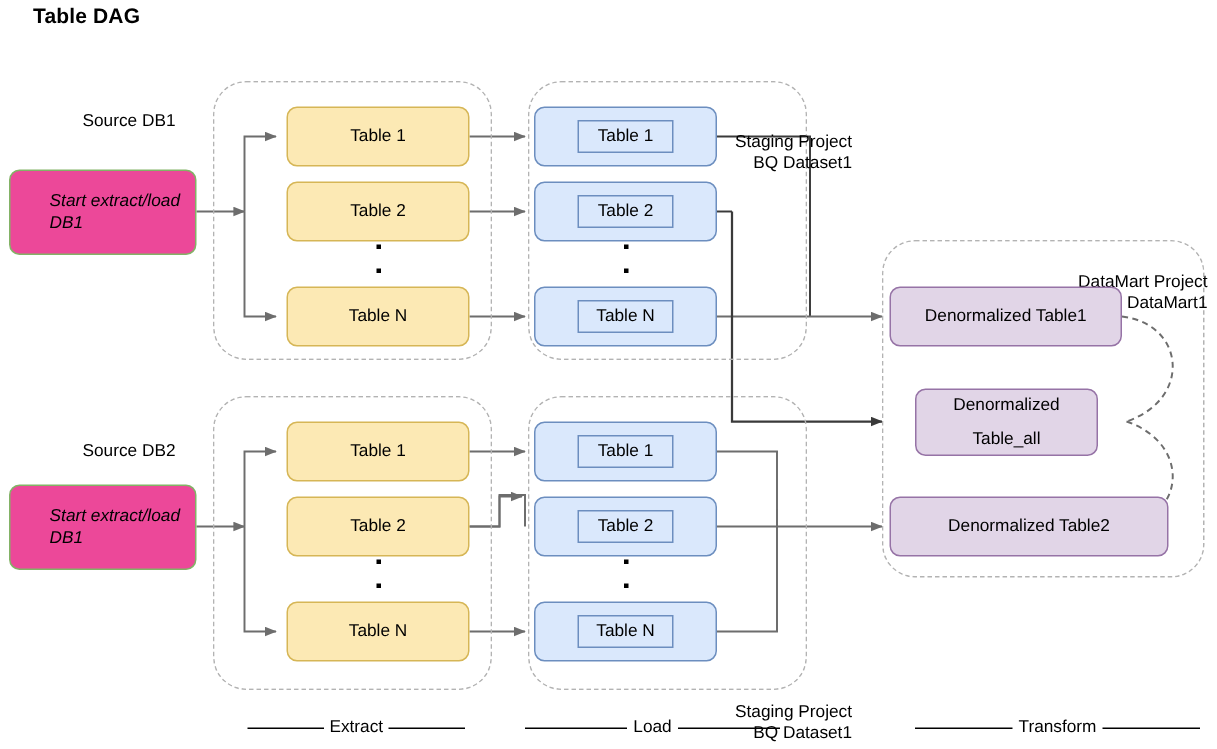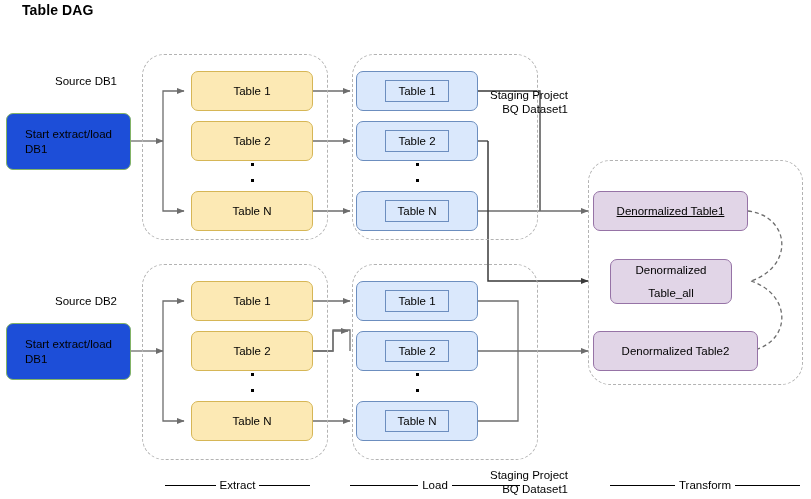--- a/index.html
+++ b/index.html
@@ -62,25 +62,26 @@
     box-sizing: border-box;
     border-radius: 7px;
     display: flex;
     align-items: center;
     justify-content: center;
     font-size: 11.5px;
     color: #000000;
     line-height: 15px;
   }
   .node.green {
-    background: #1d4ed8;
+    background: #ec4899;
     border: 1.2px solid #82b366;
-    justify-content: center;
+    justify-content: flex-end;
     text-align: left;
     padding: 0 10px;
+    font-style: italic;
   }
   .node.orange {
     background: #fce9b4;
     border: 1.2px solid #d6b656;
   }
   .node.blue {
     background: #dae8fc;
     border: 1.2px solid #6c8ebf;
   }
   .node.purple {
@@ -211,20 +212,24 @@
   <div class="zone" style="left:588px; top:160px; width:215px; height:225px;"></div>
 
   <div class="grp-label right" style="left:440px; top:60px; width:128px;">
     <span>Staging Project</span><br>
     <span>BQ Dataset1</span>
   </div>
   <div class="grp-label right" style="left:440px; top:440px; width:128px;">
     <span>Staging Project</span><br>
     <span>BQ Dataset1</span>
   </div>
+  <div class="grp-label right" style="left:660px; top:153px; width:145px;">
+    <span>DataMart Project</span><br>
+    <span>BQ DataMart1</span>
+  </div>
 
   <div class="node green" style="left:6px; top:113px; width:125px; height:57px;">
     <div>
       <span>Start extract/load</span><br>
       <span>DB1</span>
     </div>
   </div>
   <div class="node green" style="left:6px; top:323px; width:125px; height:57px;">
     <div>
       <span>Start extract/load</span><br>
@@ -269,28 +274,28 @@
     <span class="inner-rect">Table 2</span>
   </div>
   <div class="node blue" style="left:356px; top:401px; width:122px; height:40px;">
     <span class="inner-rect">Table N</span>
   </div>
   <div class="dots" style="left:412px; top:373px;">
     <i></i>
       <i></i>
   </div>
 
-  <div class="node purple" style="left:593px; top:191px; width:155px; height:40px;text-decoration:underline;">
+  <div class="node purple" style="left:593px; top:191px; width:155px; height:40px;">
     <span class="ln">Denormalized Table1</span>
   </div>
   <div class="node purple two" style="left:610px; top:259px; width:122px; height:45px;">
     <span class="ln">Denormalized</span>
     <span class="ln">Table_all</span>
   </div>
-  <div class="node purple" style="left:593px; top:331px; width:165px; height:40px;">
+  <div class="node purple" style="left:593px; top:331px; width:186px; height:40px;">
     <span class="ln">Denormalized Table2</span>
   </div>
 
   <div class="phase" style="left:165px; width:145px;">
     <span class="bar"></span>
     <span class="txt">Extract</span>
   </div>
   <div class="phase" style="left:350px; width:170px;">
     <span class="bar"></span>
     <span class="txt">Load</span>

